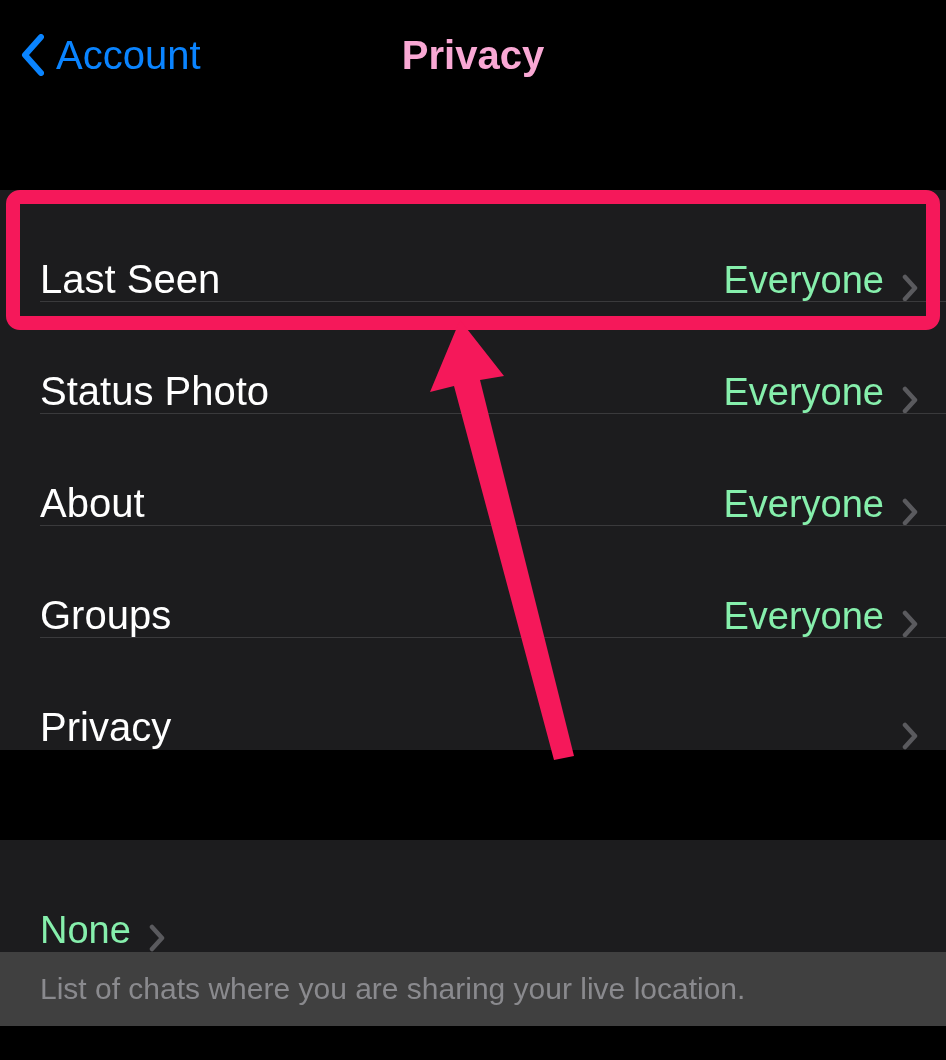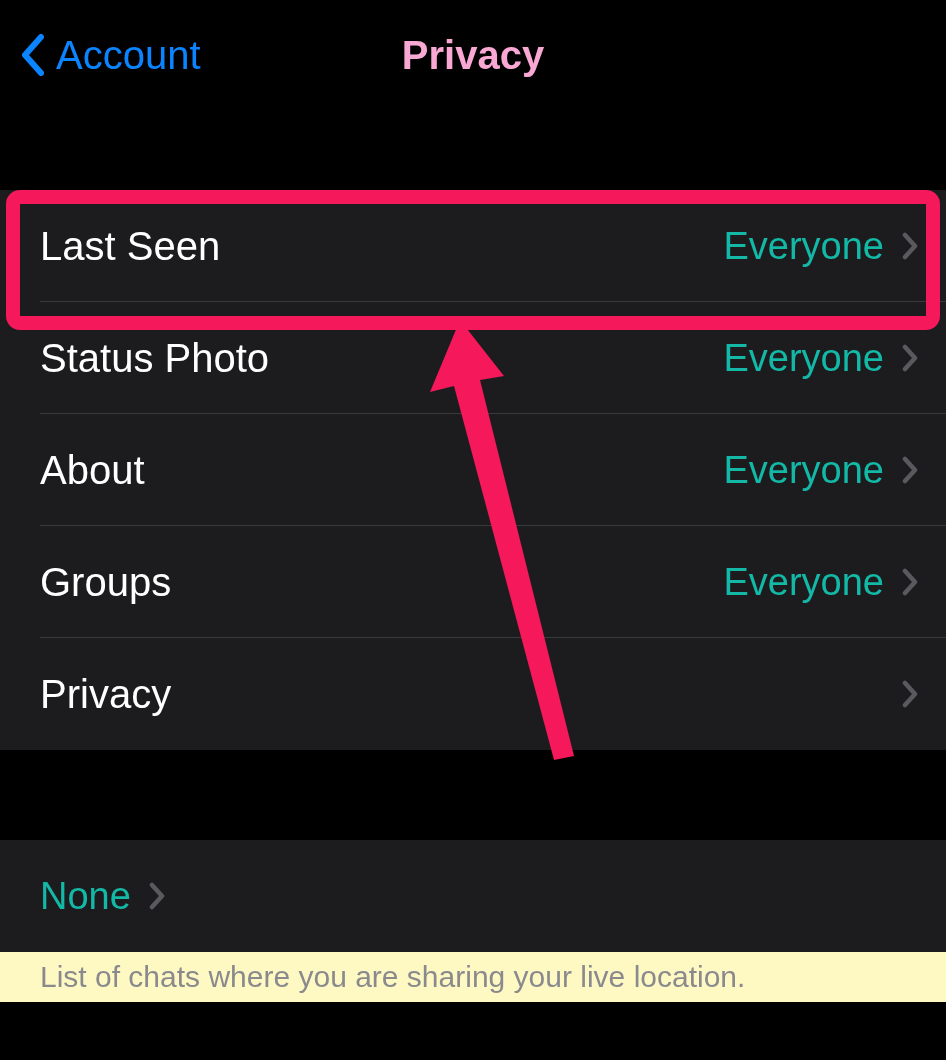--- a/index.html
+++ b/index.html
@@ -55,21 +55,21 @@
     height: 80px;
   }
 
   .settings-group {
     background: #1c1c1e;
     border-radius: 0;
   }
 
   .settings-row {
     display: flex;
-    align-items: center;
+    align-items: flex-end;
     height: 112px;
     padding: 0 28px 0 40px;
     cursor: pointer;
     position: relative;
   }
 
   .row-divider {
     position: absolute;
     left: 40px;
     right: 0;
@@ -81,42 +81,42 @@
   .row-label {
     font-size: 40px;
     font-weight: 400;
     color: #ffffff;
     flex: 1;
   }
 
   .row-value {
     font-size: 38px;
     font-weight: 400;
-    color: #14b8a6;
+    color: #86efac;
     margin-right: 18px;
   }
 
   .chevron-right {
     width: 16px;
     height: 28px;
     display: flex;
     align-items: center;
     justify-content: center;
   }
 
   .group-gap {
     height: 90px;
     background: #000000;
   }
 
   .footer-text {
-    padding: 8px 40px;
+    padding: 20px 40px;
     font-size: 30px;
     color: #8a8a8e;
-    background: #fef9c3;
+    background: #404040;
   }
 
   .highlight-box {
     position: absolute;
     border: 14px solid #f5185a;
     border-radius: 14px;
     pointer-events: none;
     box-sizing: border-box;
   }
 

